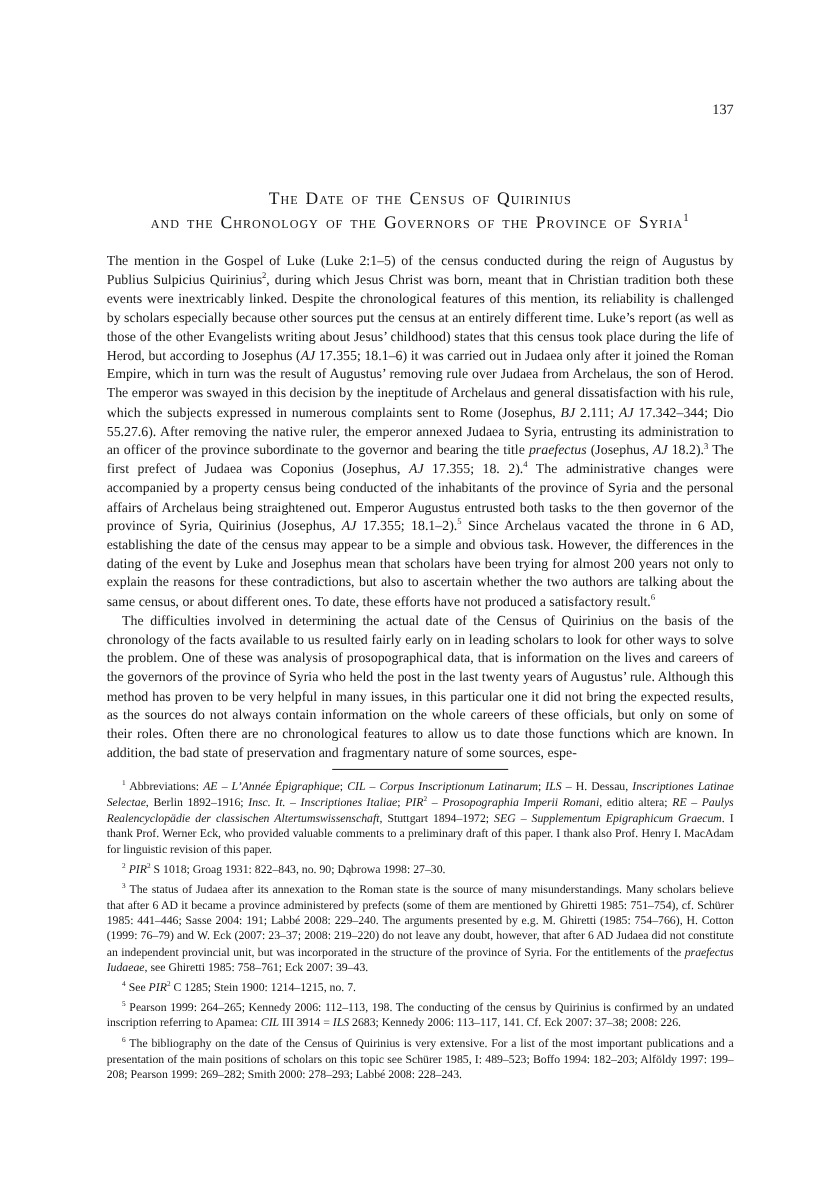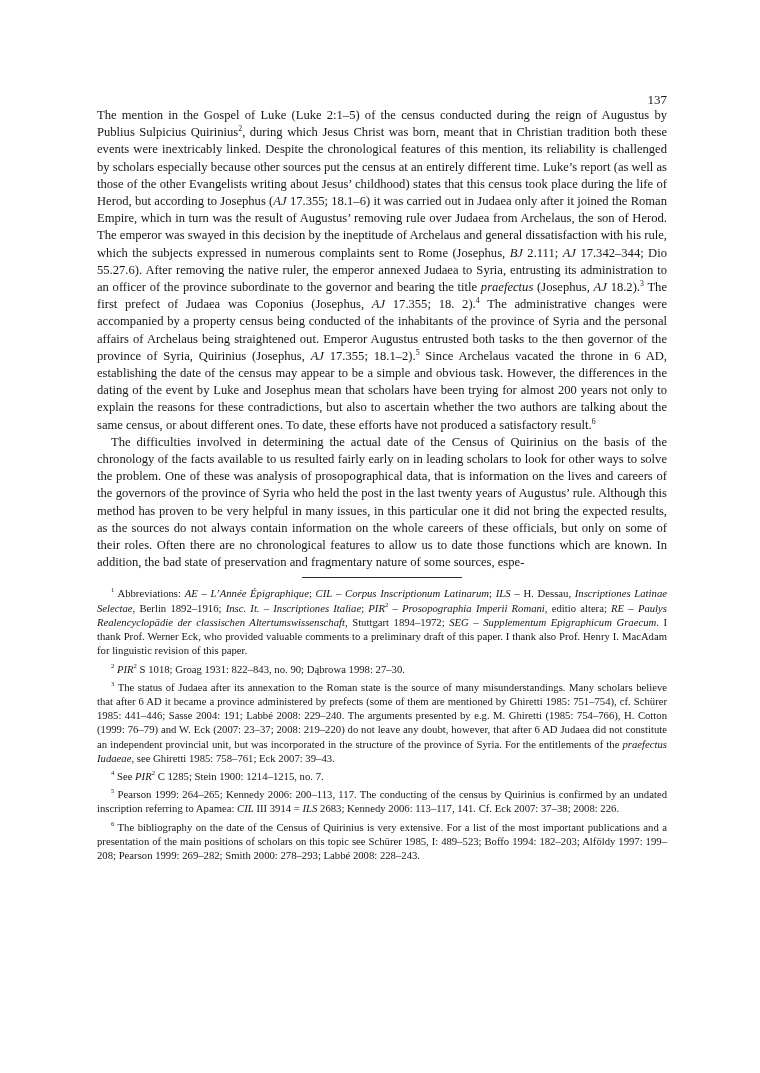--- a/index.html
+++ b/index.html
@@ -31,20 +31,21 @@
   .article-title {
     margin-top: 63px;
     text-align: center;
     font-variant: small-caps;
     font-size: 16px;
     line-height: 22px;
     letter-spacing: 0.9px;
     word-spacing: 1.5px;
   }
   .body-text {
+    margin-top: 15px;
     font-size: 12.6px;
     line-height: 17.2px;
     text-align: justify;
   }
   .body-text p {
     margin: 0;
     padding: 0;
   }
   .body-text p.indented {
     text-indent: 14px;
@@ -75,31 +76,35 @@
   i { font-style: italic; }
 </style>
 </head>
 <body>
 
 <div class="page">
   <div class="content">
 
     <div class="page-number">137</div>
 
+    <div class="article-title">
+      <div>The Date of the Census of Quirinius</div>
+      <div><span>and the Chronology of the Governors of the Province of Syria</span><sup class="fn-ref">1</sup></div>
+    </div>
 
     <div class="body-text">
       <p><span>The mention in the Gospel of Luke (Luke 2:1–5) of the census conducted during the reign of Augustus by Publius Sulpicius Quirinius</span><sup class="fn-ref">2</sup><span>, during which Jesus Christ was born, meant that in Christian tradition both these events were inextricably linked. Despite the chronological features of this mention, its reliability is challenged by scholars especially because other sources put the census at an entirely different time. Luke’s report (as well as those of the other Evangelists writing about Jesus’ childhood) states that this census took place during the life of Herod, but according to Josephus (</span><i>AJ</i><span> 17.355; 18.1–6) it was carried out in Judaea only after it joined the Roman Empire, which in turn was the result of Augustus’ removing rule over Judaea from Archelaus, the son of Herod. The emperor was swayed in this decision by the ineptitude of Archelaus and general dissatisfaction with his rule, which the subjects expressed in numerous complaints sent to Rome (Josephus, </span><i>BJ</i><span> 2.111; </span><i>AJ</i><span> 17.342–344; Dio 55.27.6). After removing the native ruler, the emperor annexed Judaea to Syria, entrusting its administration to an officer of the province subordinate to the governor and bearing the title </span><i>praefectus</i><span> (Josephus, </span><i>AJ</i><span> 18.2).</span><sup class="fn-ref">3</sup><span> The first prefect of Judaea was Coponius (Josephus, </span><i>AJ</i><span> 17.355; 18. 2).</span><sup class="fn-ref">4</sup><span> The administrative changes were accompanied by a property census being conducted of the inhabitants of the province of Syria and the personal affairs of Archelaus being straightened out. Emperor Augustus entrusted both tasks to the then governor of the province of Syria, Quirinius (Josephus, </span><i>AJ</i><span> 17.355; 18.1–2).</span><sup class="fn-ref">5</sup><span> Since Archelaus vacated the throne in 6 AD, establishing the date of the census may appear to be a simple and obvious task. However, the differences in the dating of the event by Luke and Josephus mean that scholars have been trying for almost 200 years not only to explain the reasons for these contradictions, but also to ascertain whether the two authors are talking about the same census, or about different ones. To date, these efforts have not produced a satisfactory result.</span><sup class="fn-ref">6</sup></p>
       <p class="indented"><span>The difficulties involved in determining the actual date of the Census of Quirinius on the basis of the chronology of the facts available to us resulted fairly early on in leading scholars to look for other ways to solve the problem. One of these was analysis of prosopographical data, that is information on the lives and careers of the governors of the province of Syria who held the post in the last twenty years of Augustus’ rule. Although this method has proven to be very helpful in many issues, in this particular one it did not bring the expected results, as the sources do not always contain information on the whole careers of these officials, but only on some of their roles. Often there are no chronological features to allow us to date those functions which are known. In addition, the bad state of preservation and fragmentary nature of some sources, espe-</span></p>
     </div>
 
     <hr class="footnote-separator">
 
     <div class="footnotes">
       <p><sup class="fn-ref">1</sup><span> Abbreviations: </span><i>AE</i><span> – </span><i>L’Année Épigraphique</i><span>; </span><i>CIL</i><span> – </span><i>Corpus Inscriptionum Latinarum</i><span>; </span><i>ILS</i><span> – H. Dessau, </span><i>Inscriptiones Latinae Selectae</i><span>, Berlin 1892–1916; </span><i>Insc. It.</i><span> – </span><i>Inscriptiones Italiae</i><span>; </span><i>PIR</i><sup class="fn-ref">2</sup><span> – </span><i>Prosopographia Imperii Romani</i><span>, editio altera; </span><i>RE</i><span> – </span><i>Paulys Realencyclopädie der classischen Altertumswissenschaft</i><span>, Stuttgart 1894–1972; </span><i>SEG</i><span> – </span><i>Supplementum Epigraphicum Graecum</i><span>. I thank Prof. Werner Eck, who provided valuable comments to a preliminary draft of this paper. I thank also Prof. Henry I. MacAdam for linguistic revision of this paper.</span></p>
       <p><sup class="fn-ref">2</sup><span> </span><i>PIR</i><sup class="fn-ref">2</sup><span> S 1018; Groag 1931: 822–843, no. 90; Dąbrowa 1998: 27–30.</span></p>
       <p><sup class="fn-ref">3</sup><span> The status of Judaea after its annexation to the Roman state is the source of many misunderstandings. Many scholars believe that after 6 AD it became a province administered by prefects (some of them are mentioned by Ghiretti 1985: 751–754), cf. Schürer 1985: 441–446; Sasse 2004: 191; Labbé 2008: 229–240. The arguments presented by e.g. M. Ghiretti (1985: 754–766), H. Cotton (1999: 76–79) and W. Eck (2007: 23–37; 2008: 219–220) do not leave any doubt, however, that after 6 AD Judaea did not constitute an independent provincial unit, but was incorporated in the structure of the province of Syria. For the entitlements of the </span><i>praefectus Iudaeae</i><span>, see Ghiretti 1985: 758–761; Eck 2007: 39–43.</span></p>
       <p><sup class="fn-ref">4</sup><span> See </span><i>PIR</i><sup class="fn-ref">2</sup><span> C 1285; Stein 1900: 1214–1215, no. 7.</span></p>
-      <p><sup class="fn-ref">5</sup><span> Pearson 1999: 264–265; Kennedy 2006: 200–113, 117. The conducting of the census by Quirinius is confirmed by an undated inscription referring to Apamea: </span><i>CIL</i><span> III 3914 = </span><i>ILS</i><span> 2683; Kennedy 2006: 113–117, 141. Cf. Eck 2007: 37–38; 2008: 226.</span></p>
+      <p><sup class="fn-ref">5</sup><span> Pearson 1999: 264–265; Kennedy 2006: 112–113, 198. The conducting of the census by Quirinius is confirmed by an undated inscription referring to Apamea: </span><i>CIL</i><span> III 3914 = </span><i>ILS</i><span> 2683; Kennedy 2006: 113–117, 141. Cf. Eck 2007: 37–38; 2008: 226.</span></p>
       <p><sup class="fn-ref">6</sup><span> The bibliography on the date of the Census of Quirinius is very extensive. For a list of the most important publications and a presentation of the main positions of scholars on this topic see Schürer 1985, I: 489–523; Boffo 1994: 182–203; Alföldy 1997: 199–208; Pearson 1999: 269–282; Smith 2000: 278–293; Labbé 2008: 228–243.</span></p>
     </div>
 
   </div>
 </div>
 
 </body></html>

